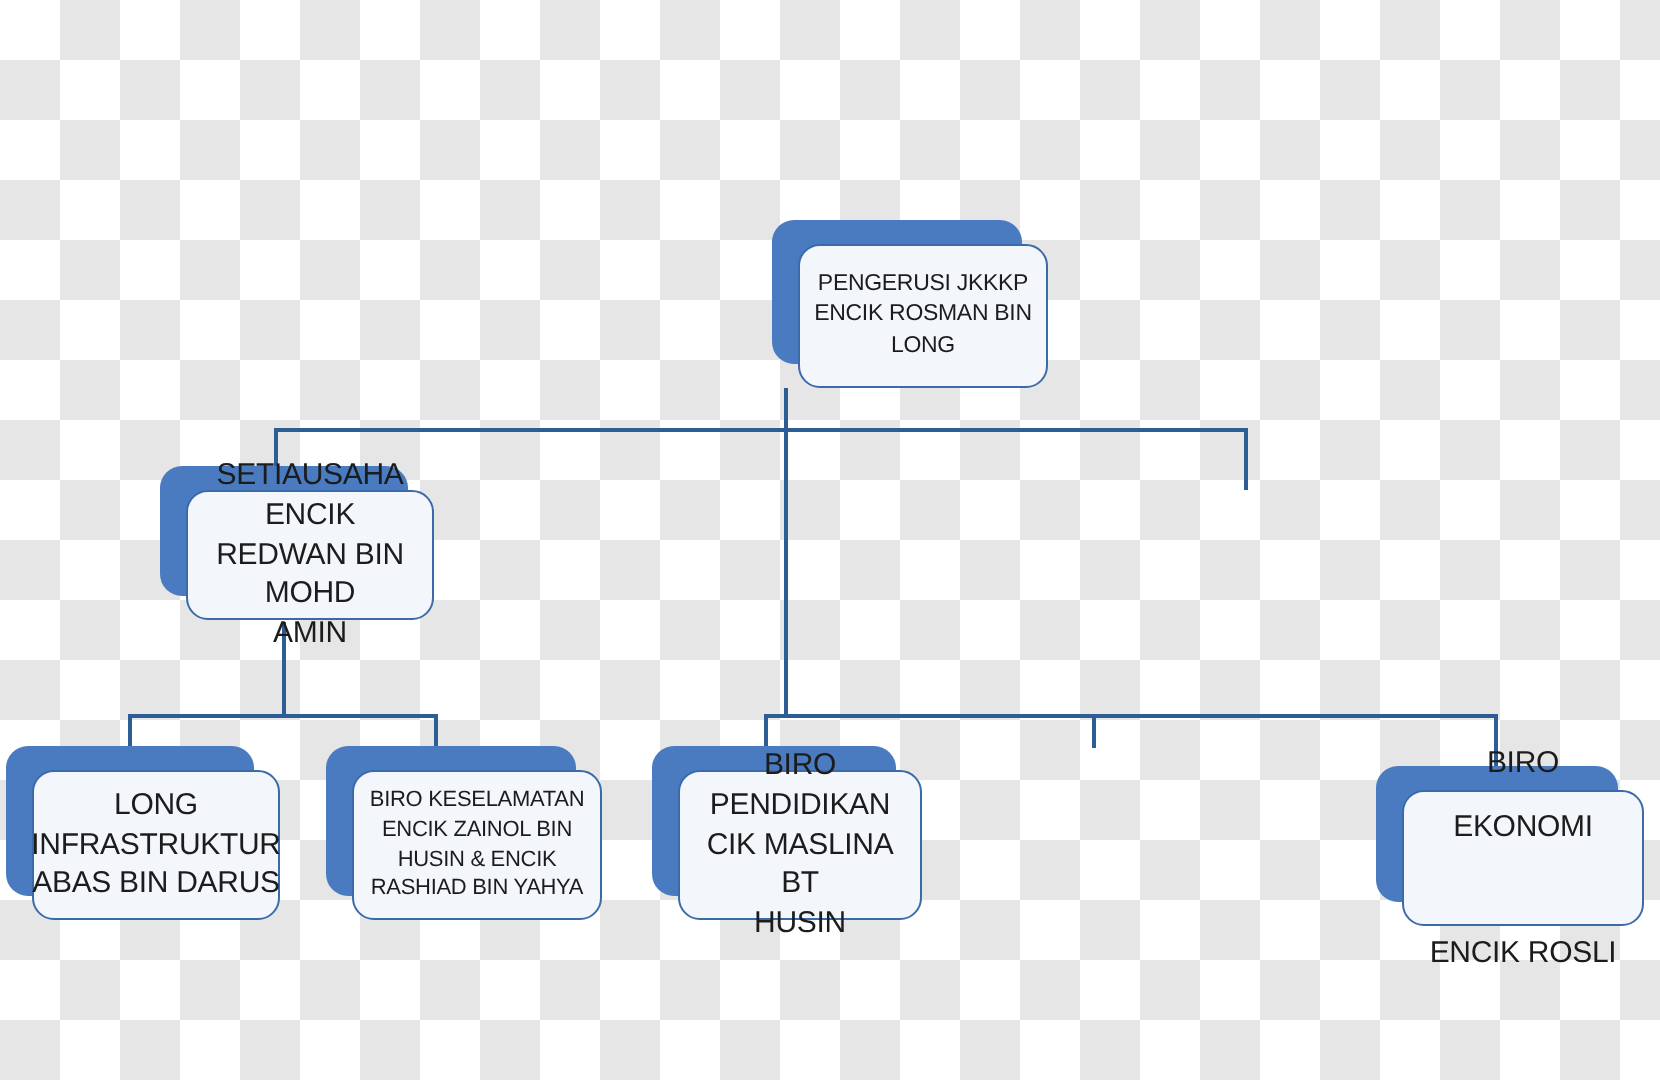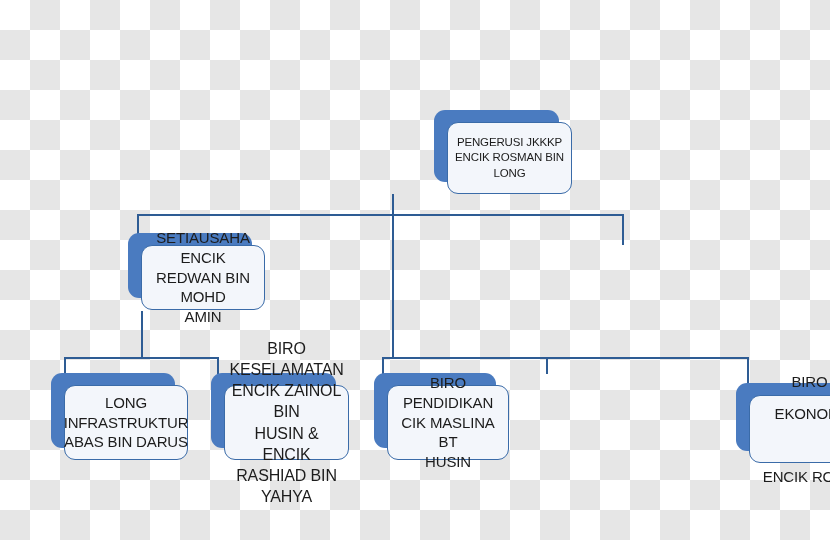--- a/index.html
+++ b/index.html
@@ -31,21 +31,20 @@
   .connector {
     position: absolute;
     background: #2e5c94;
   }
   .connector.h { height: 2px; }
   .connector.v { width: 2px; }
 
   
   .node {
     position: absolute;
-    margin-left: 48px;
   }
   .node .card-back {
     position: absolute;
     left: 0;
     top: 0;
     width: 100%;
     height: 100%;
     background: #4a7bc0;
     border-radius: 11px;
   }
@@ -66,21 +65,21 @@
   }
   .node .card-label {
     color: #1c1c1c;
     font-size: 15px;
     line-height: 1.32;
     text-align: center;
     letter-spacing: -0.15px;
     white-space: pre-line;
   }
   .node.root .card-label { font-size: 11.5px; }
-  .node.wide-label .card-label { font-size: 16px; }
+  .node.wide-label .card-label { font-size: 11px; }
   .node.loose .card-label { line-height: 2.1; }
 </style>
 </head>
 <body>
 
 <div id="chart-canvas">
 
   <div class="connector v" style="left:392px; top:194px; height:21px;"></div>
 
   <div class="connector h" style="left:137px; top:214px; width:487px;"></div>

